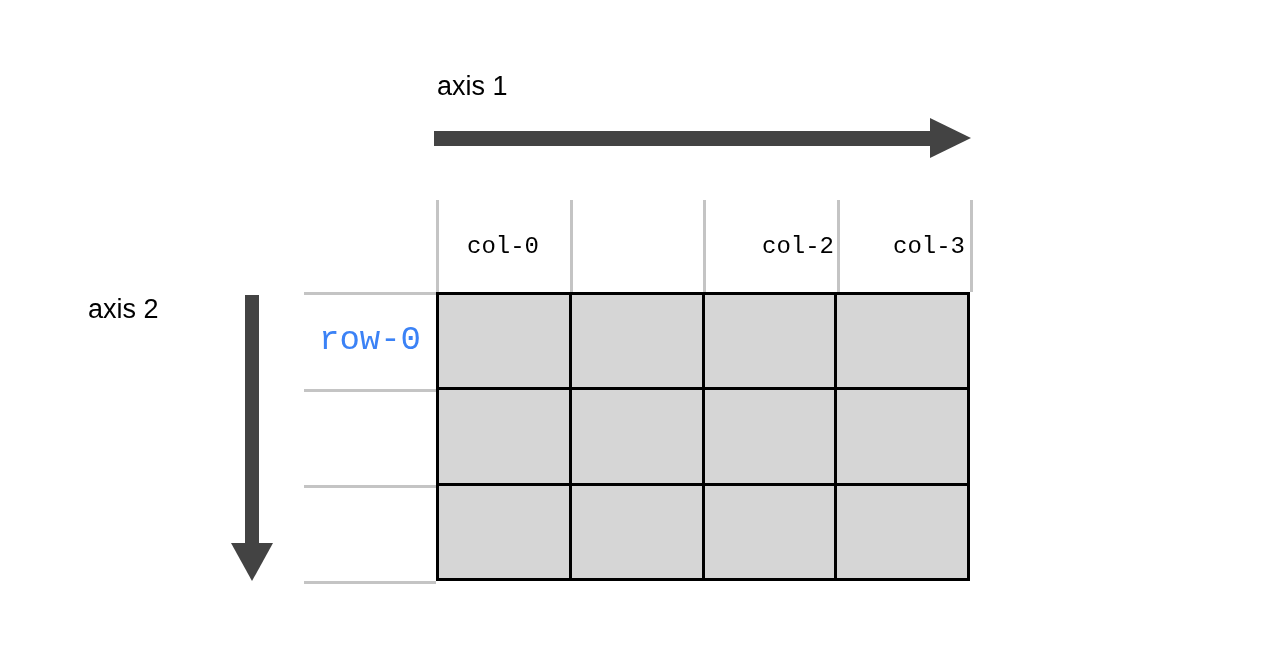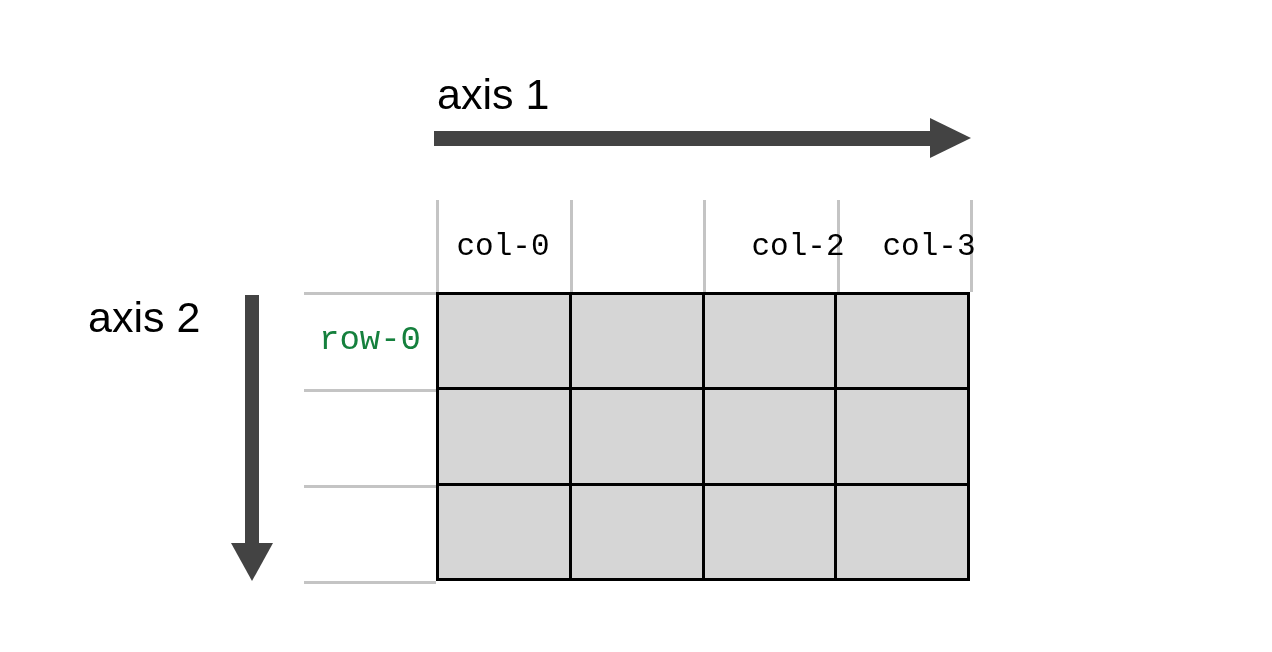--- a/index.html
+++ b/index.html
@@ -15,21 +15,21 @@
     width: 1272px;
     height: 652px;
     background: #ffffff;
     overflow: hidden;
   }
 
   
   .axis-label {
     position: absolute;
     font-family: "Liberation Sans", sans-serif;
-    font-size: 43px;
+    font-size: 27px;
     line-height: 1;
     color: #000000;
     white-space: nowrap;
     letter-spacing: 0px;
   }
   #axis1-label { left: 437px; top: 73px; }
   #axis0-label { left: 88px;  top: 296px; }
 
   
   .arrow-h-shaft {
@@ -88,37 +88,37 @@
   
   .col-header {
     position: absolute;
     top: 200px;
     width: 134px;
     height: 92px;
     display: flex;
     align-items: center;
     justify-content: center;
     font-family: "Liberation Mono", monospace;
-    font-size: 31px;
+    font-size: 24px;
     color: #000000;
     white-space: nowrap;
   }
 
   
   .row-header {
     position: absolute;
     left: 304px;
     width: 132px;
     height: 96px;
     display: flex;
     align-items: center;
     justify-content: center;
     font-family: "Liberation Mono", monospace;
     font-size: 34px;
-    color: #15803d;
+    color: #3b82f6;
     white-space: nowrap;
   }
 
   
   #grid {
     position: absolute;
     left: 436px;
     top: 292px;
     width: 534px;
     height: 289px;

